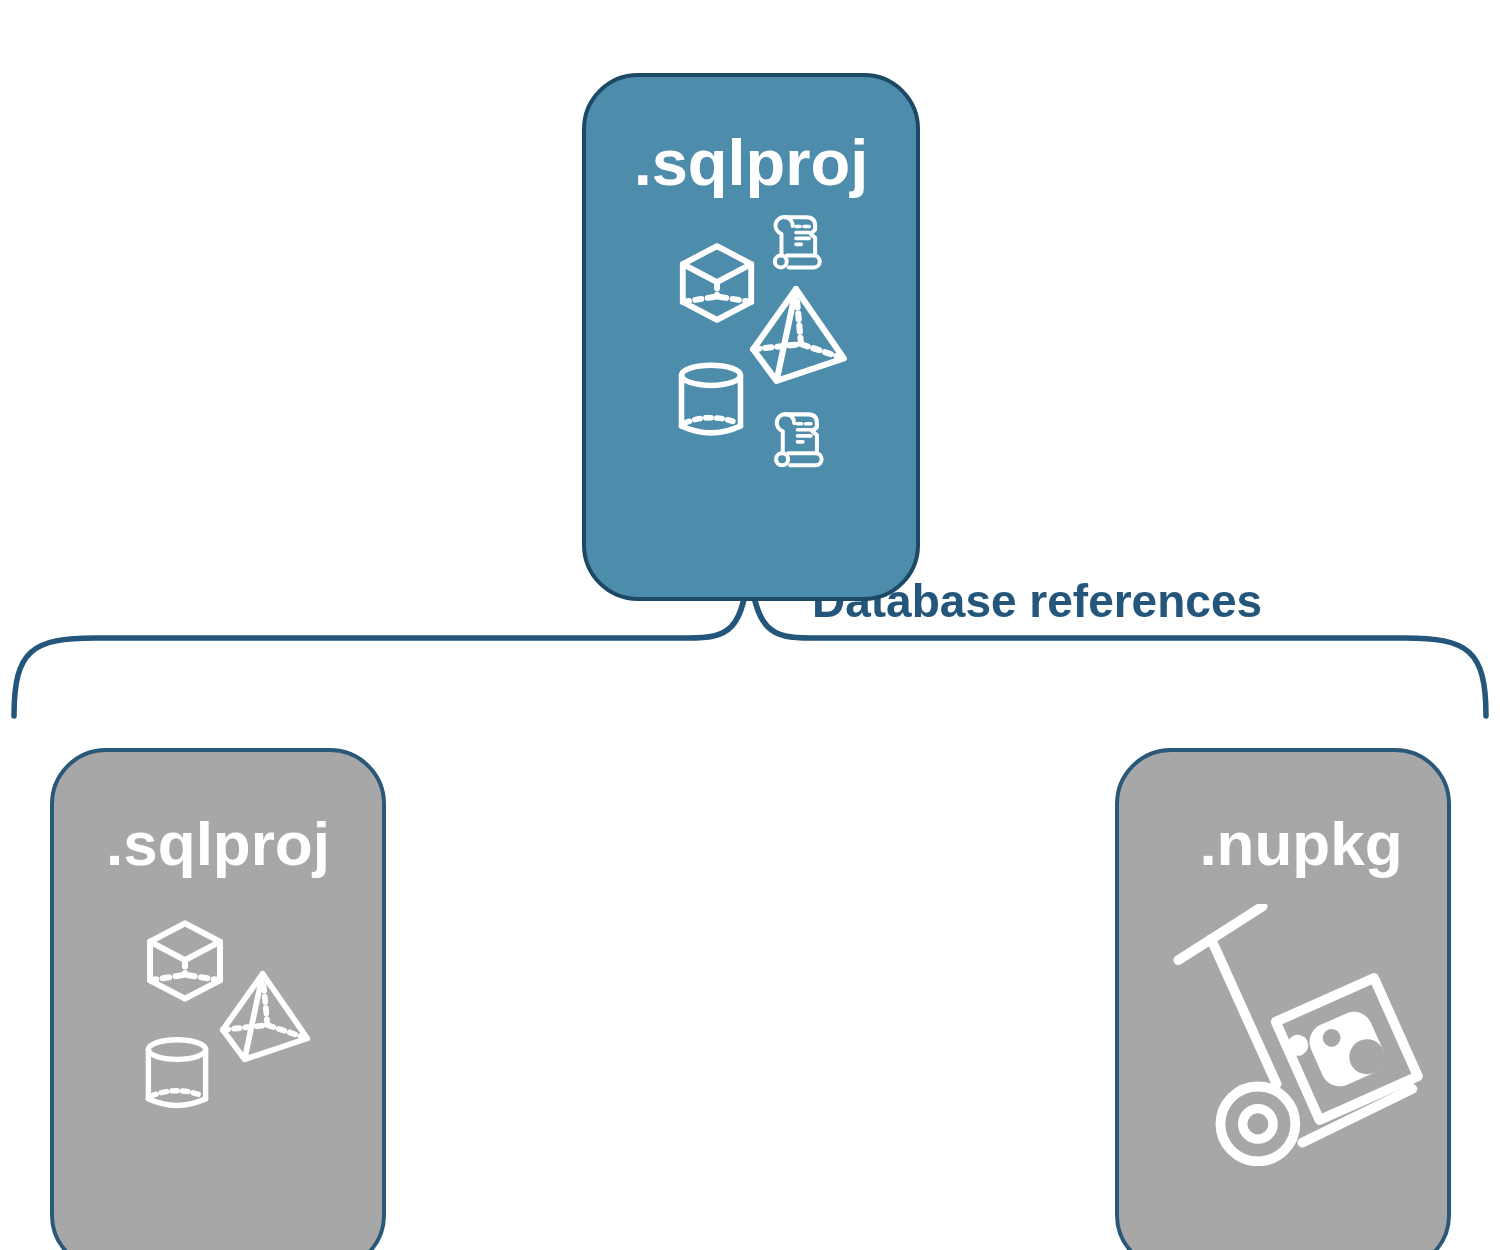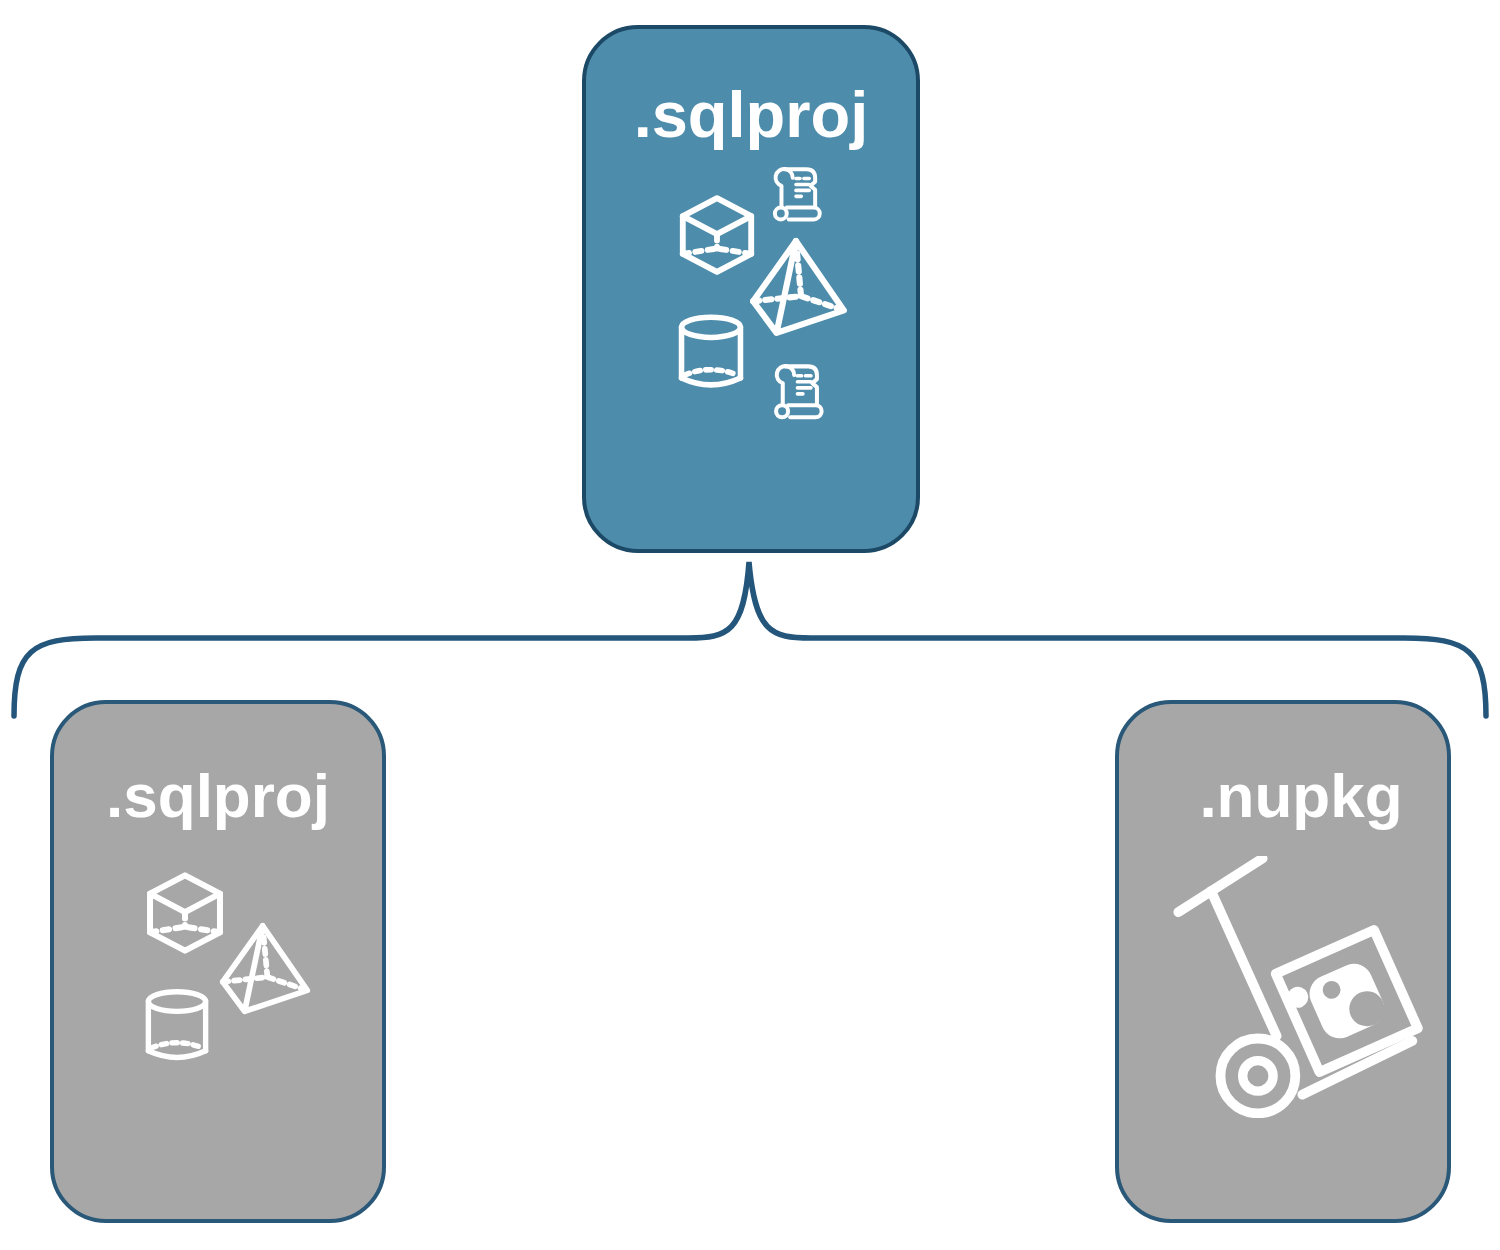--- a/index.html
+++ b/index.html
@@ -7,21 +7,21 @@
     --blue:#4E8CAB;
     --blue-border:#1B4966;
     --gray:#A7A7A7;
     --gray-border:#2A5878;
     --white:#FFFFFF;
   }
   html,body{margin:0;padding:0;background:#fff;}
   body{font-family:"Liberation Sans", sans-serif;}
   .canvas{position:relative;width:1500px;height:1250px;background:#fff;overflow:hidden;}
   .brace-svg{position:absolute;left:0;top:0;width:1500px;height:1250px;pointer-events:none;}
-  .card{position:absolute;box-sizing:border-box;border-radius:56px;}
+  .card{position:absolute;box-sizing:border-box;border-radius:56px;margin-top:48px;}
   .card.root{left:582px;top:25px;width:338px;height:528px;background:var(--blue);border:4px solid var(--blue-border);}
   .card.child{width:336px;height:523px;top:700px;background:var(--gray);border:4px solid var(--gray-border);}
   .card.c1{left:50px;}
   .card.c2{left:585px;}
   .card.c3{left:1115px;padding-left:36px;}
   .card-title{color:var(--white);font-weight:bold;text-align:center;letter-spacing:0;}
   .root .card-title{margin-top:48px;font-size:65px;}
   .child .card-title{margin-top:56px;font-size:62px;}
   .icon{position:absolute;line-height:0;}
   .connector-label{position:absolute;left:812px;top:574px;font-size:46px;font-weight:bold;color:var(--line);white-space:nowrap;}
@@ -29,20 +29,21 @@
 </head>
 <body>
 
 <div class="canvas">
 
   <svg class="brace-svg" viewBox="0 0 1500 1250" xmlns="http://www.w3.org/2000/svg">
     <path d="M 14 716 C 14 650, 32 638, 96 638 L 688 638 C 728 638, 744 632, 749 562
              C 755 632, 771 638, 811 638 L 1404 638 C 1468 638, 1486 650, 1486 716" fill="none" stroke="#24567C" stroke-width="5.5" stroke-linecap="round"></path>
   </svg>
 
+  <div class="connector-label">Database references</div>
 
   <div class="card root">
     <div class="card-title">.sqlproj</div>
 
     <div class="icon" style="left:86px;top:160px;width:90px;height:92px;">
       <svg viewBox="0 0 100 100" width="90" height="92">
         <g fill="none" stroke="#fff" stroke-width="6.5" stroke-linecap="round" stroke-linejoin="round">
           <path d="M50 9 L88 29 L50 49 L12 29 Z"></path>
           <path d="M12 29 L12 71 M88 29 L88 71 M12 71 L50 91 L88 71"></path>
           <path stroke-dasharray="7 7" d="M50 49 L50 65 M12 71 L50 65 L88 71"></path>

